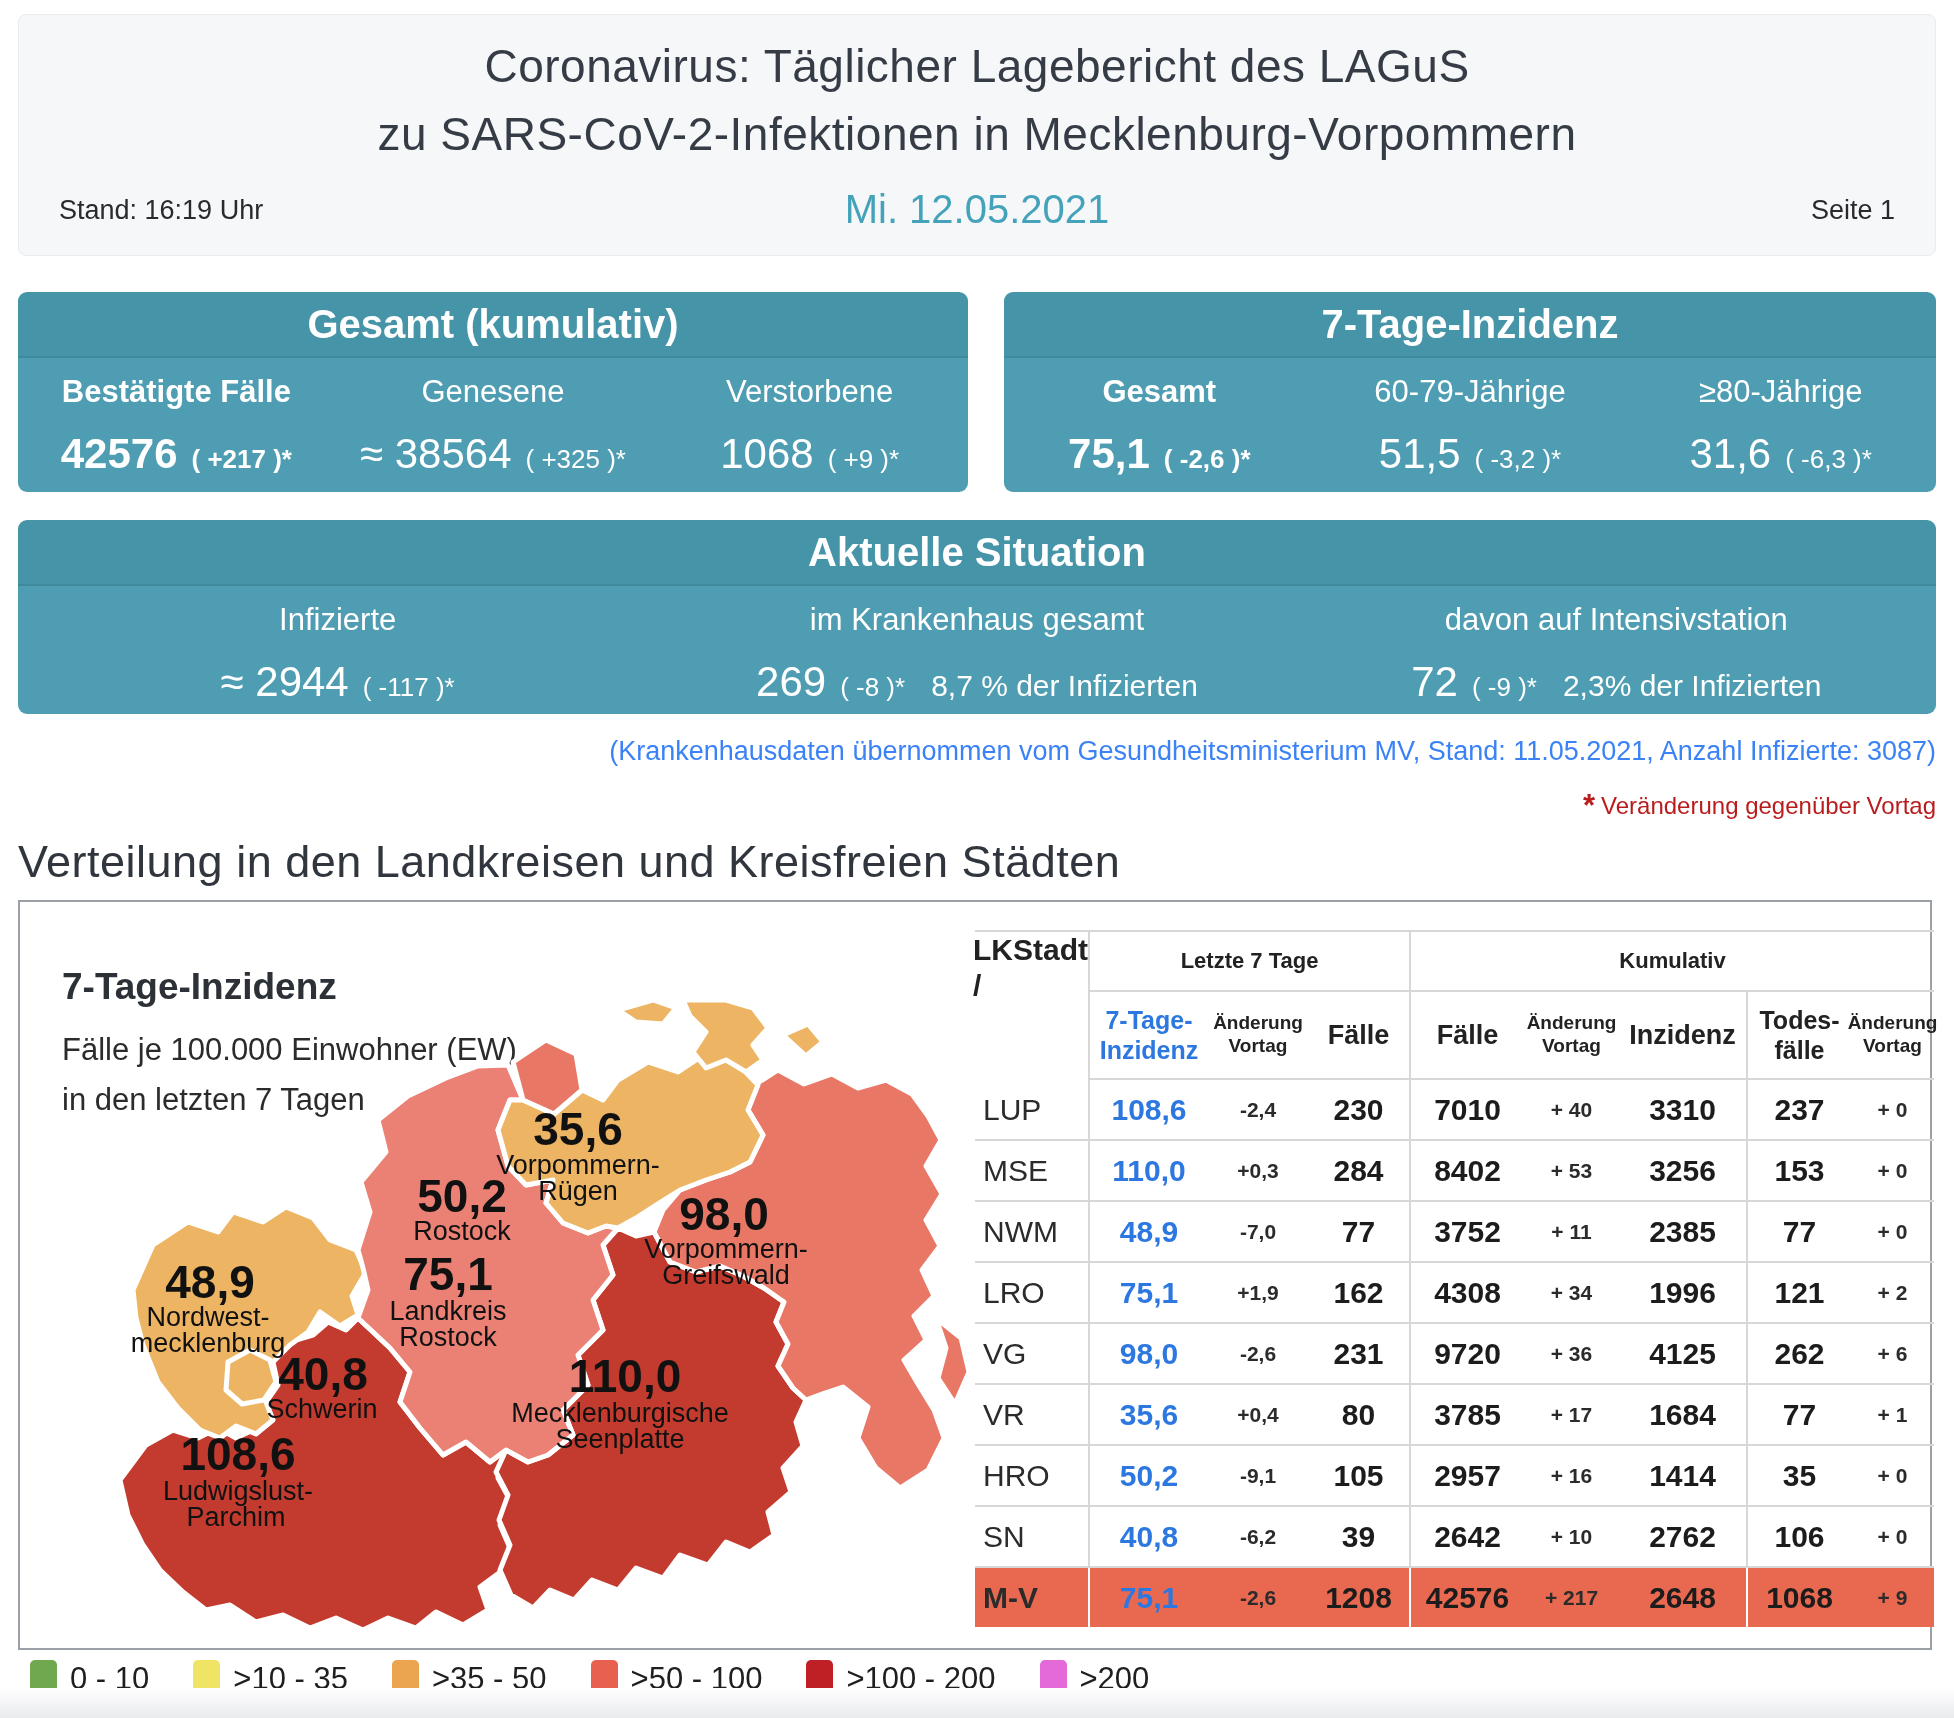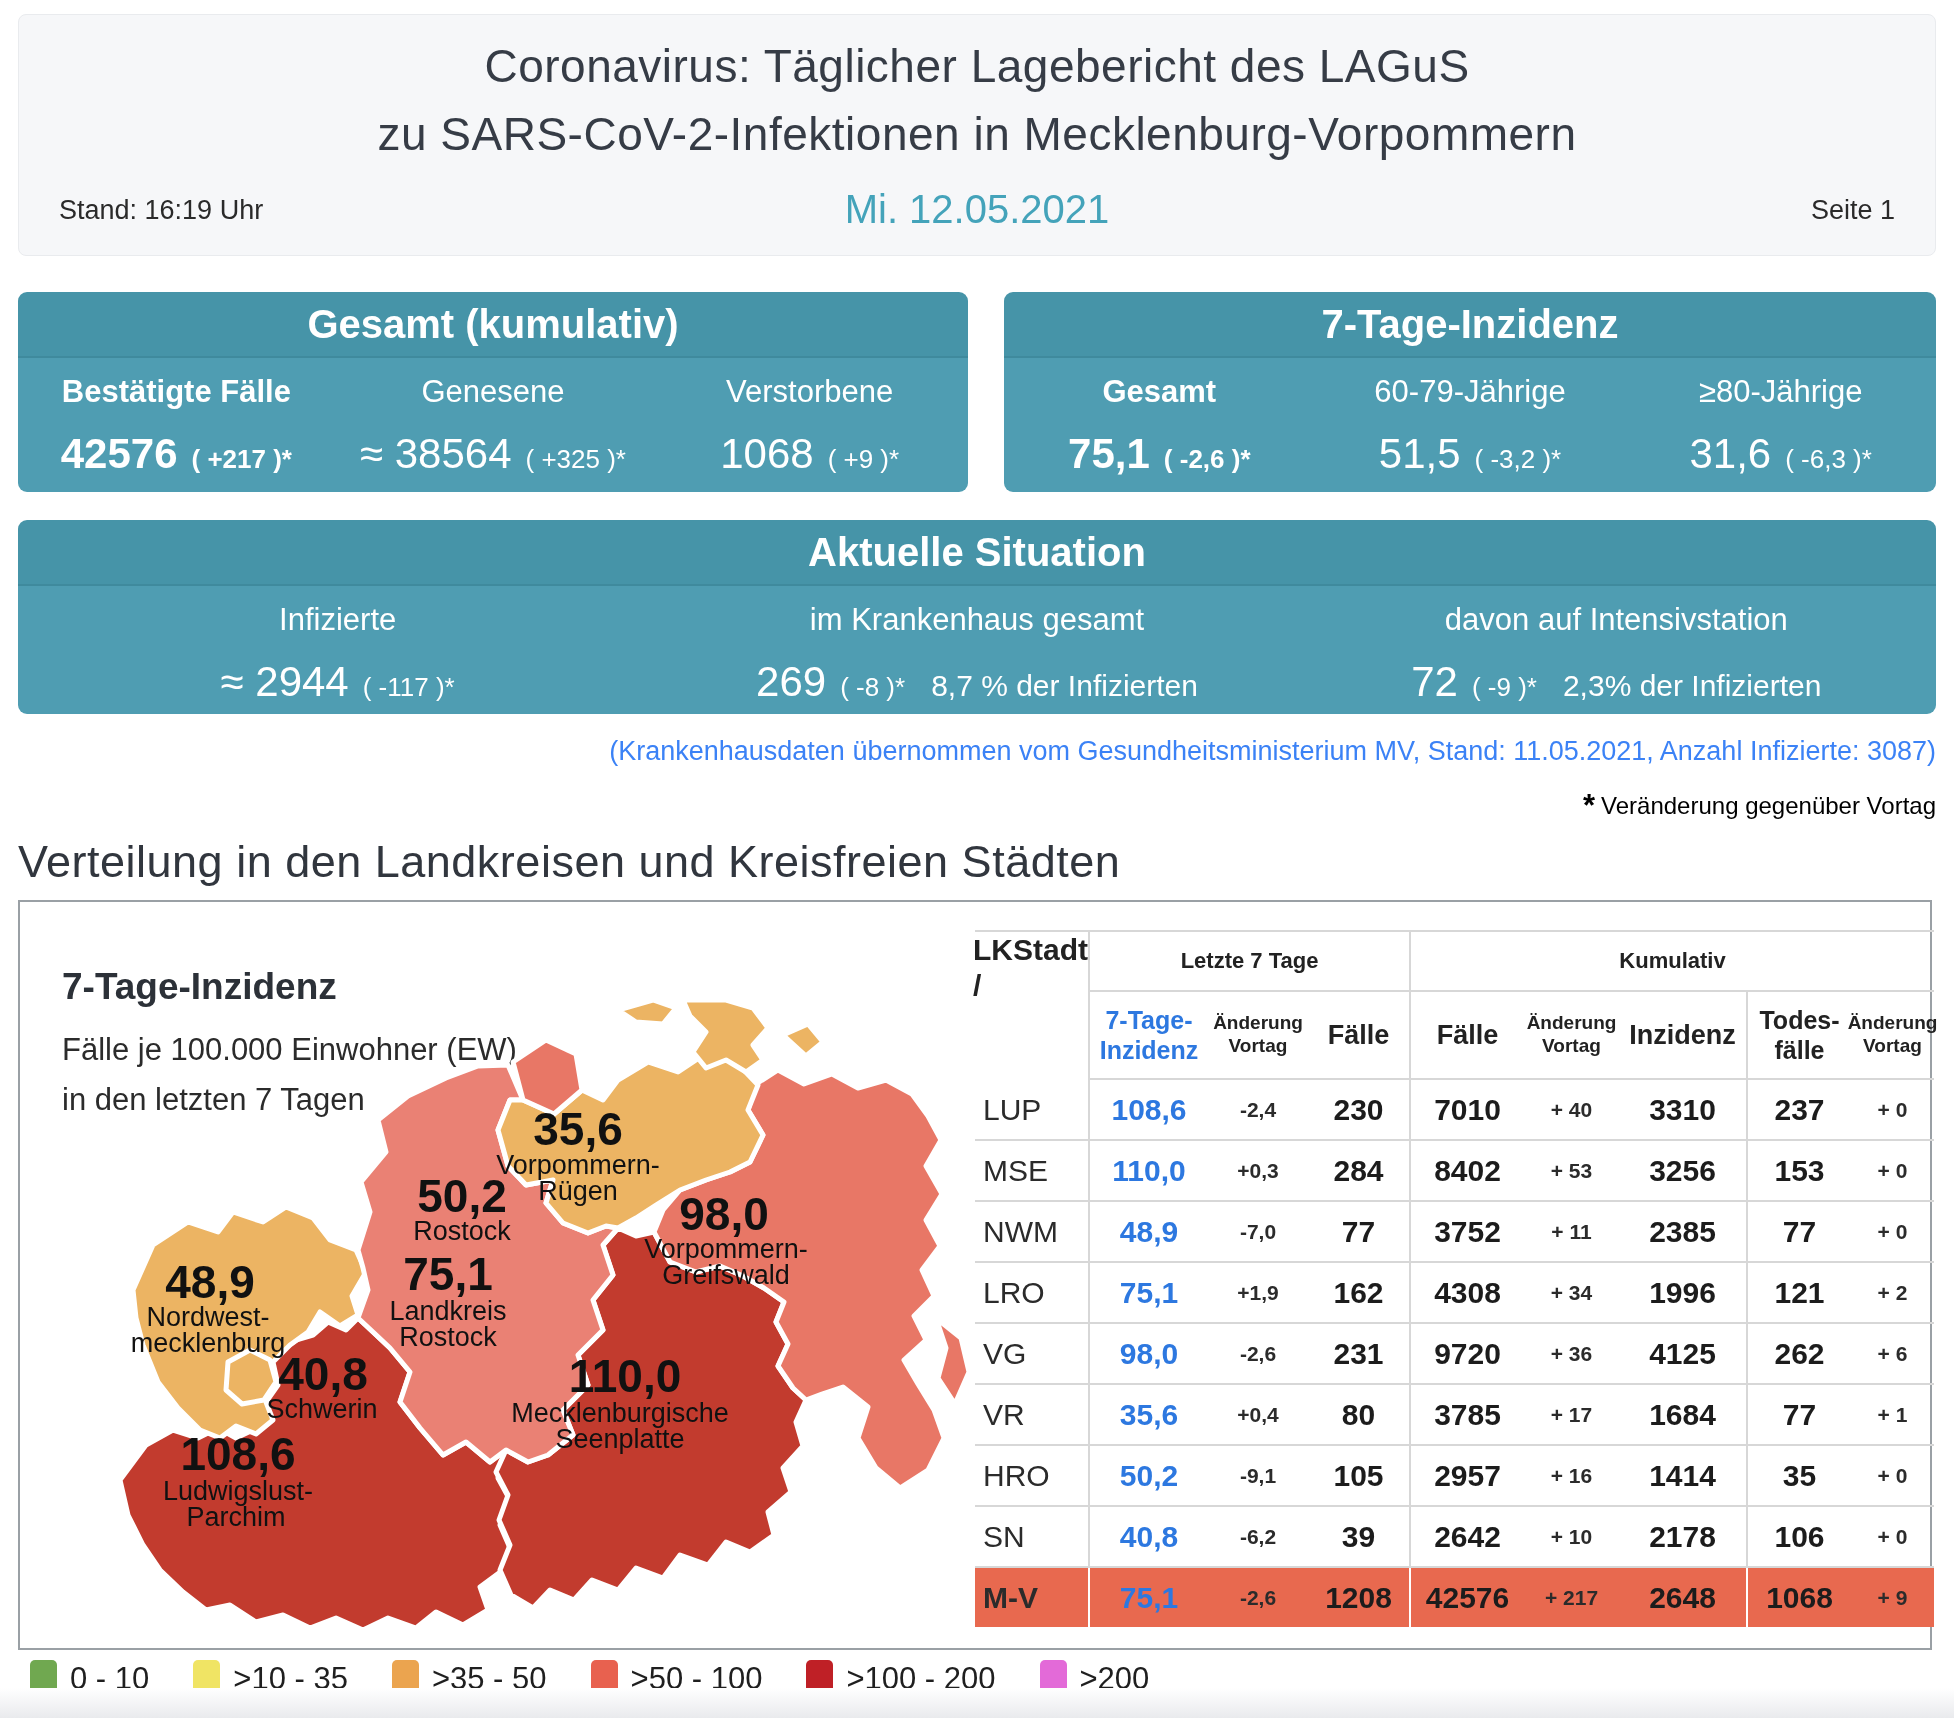--- a/index.html
+++ b/index.html
@@ -33,21 +33,21 @@
   .pcol{flex:1;display:flex;flex-direction:column;align-items:center;}
   .plabel{font-size:31px;margin-top:6px;}
   .pval{margin-top:20px;display:flex;align-items:baseline;}
   .pval .v{font-size:42px;font-weight:400;}
   .pval .chg{font-size:26px;margin-left:14px;font-weight:400;}
   .pval .extra{font-size:30px;margin-left:26px;font-weight:400;}
   .pcol.bold .plabel,.pcol.bold .v,.pcol.bold .chg{font-weight:700;}
 
   
   .fn1{position:absolute;right:18px;top:736px;font-size:27px;color:#3b82f6;}
-  .fn2{position:absolute;right:18px;top:788px;font-size:24px;color:#000000;}
+  .fn2{position:absolute;right:18px;top:788px;font-size:24px;color:#b91c1c;}
   .fn2 .star{font-size:31px;font-weight:700;vertical-align:-2px;margin-right:6px;}
   .section-title{position:absolute;left:18px;top:836px;font-size:45px;
     font-weight:300;color:#31363e;letter-spacing:.5px;}
 
   
   .bigbox{position:absolute;left:18px;top:900px;width:1914px;height:750px;
     border:2px solid var(--box_border,#9aa0a5);background:#fff;box-sizing:border-box;}
 
   
   .map-title{position:absolute;left:62px;top:966px;font-size:37px;font-weight:700;color:#2c3138;}
@@ -377,21 +377,21 @@
         <div class="td td-num sep">35</div>
         <div class="td td-chg">+ 0</div>
       </div>
       <div class="trow">
         <div class="td td-code">SN</div>
         <div class="td td-inz sep">40,8</div>
         <div class="td td-chg">-6,2</div>
         <div class="td td-num">39</div>
         <div class="td td-num sep">2642</div>
         <div class="td td-chg">+ 10</div>
-        <div class="td td-num">2178</div>
+        <div class="td td-num">2762</div>
         <div class="td td-num sep">106</div>
         <div class="td td-chg">+ 0</div>
       </div>
       <div class="trow mv">
         <div class="td td-code">M-V</div>
         <div class="td td-inz sep">75,1</div>
         <div class="td td-chg">-2,6</div>
         <div class="td td-num">1208</div>
         <div class="td td-num sep">42576</div>
         <div class="td td-chg">+ 217</div>

